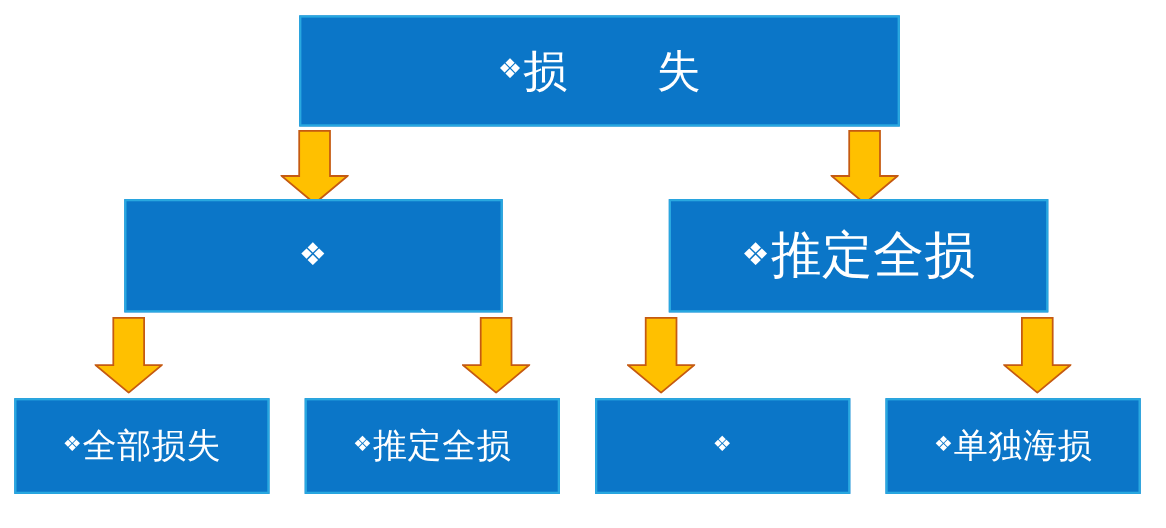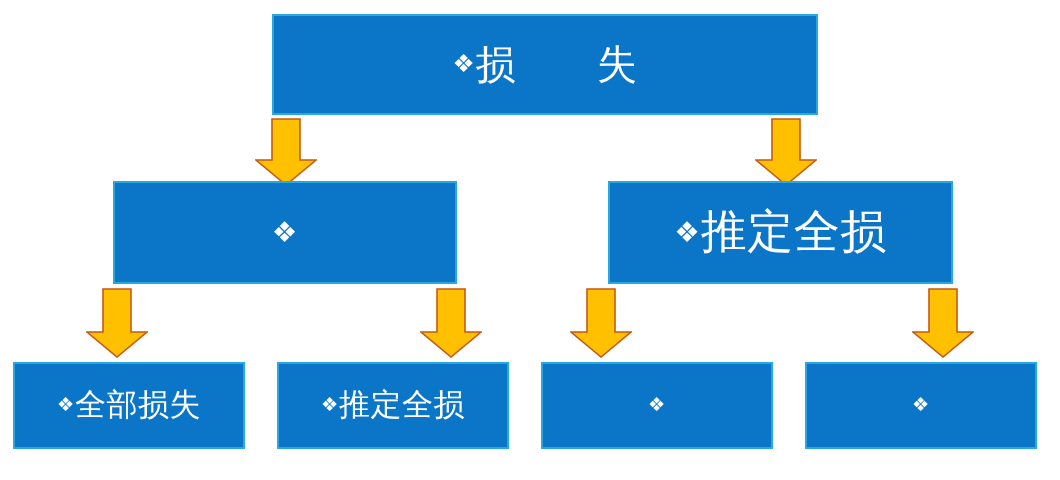--- a/index.html
+++ b/index.html
@@ -147,16 +147,16 @@
   <div class="node leaf" id="node-actual-total">
     <span class="bullet">❖</span><span>全部损失</span>
   </div>
   <div class="node leaf" id="node-constructive">
     <span class="bullet">❖</span><span>推定全损</span>
   </div>
   <div class="node leaf" id="node-general-avg">
     <span class="bullet">❖</span>
   </div>
   <div class="node leaf" id="node-particular-avg">
-    <span class="bullet">❖</span>
+    <span class="bullet">❖</span><span>单独海损</span>
   </div>
 
 </div>
 
 </body></html>

